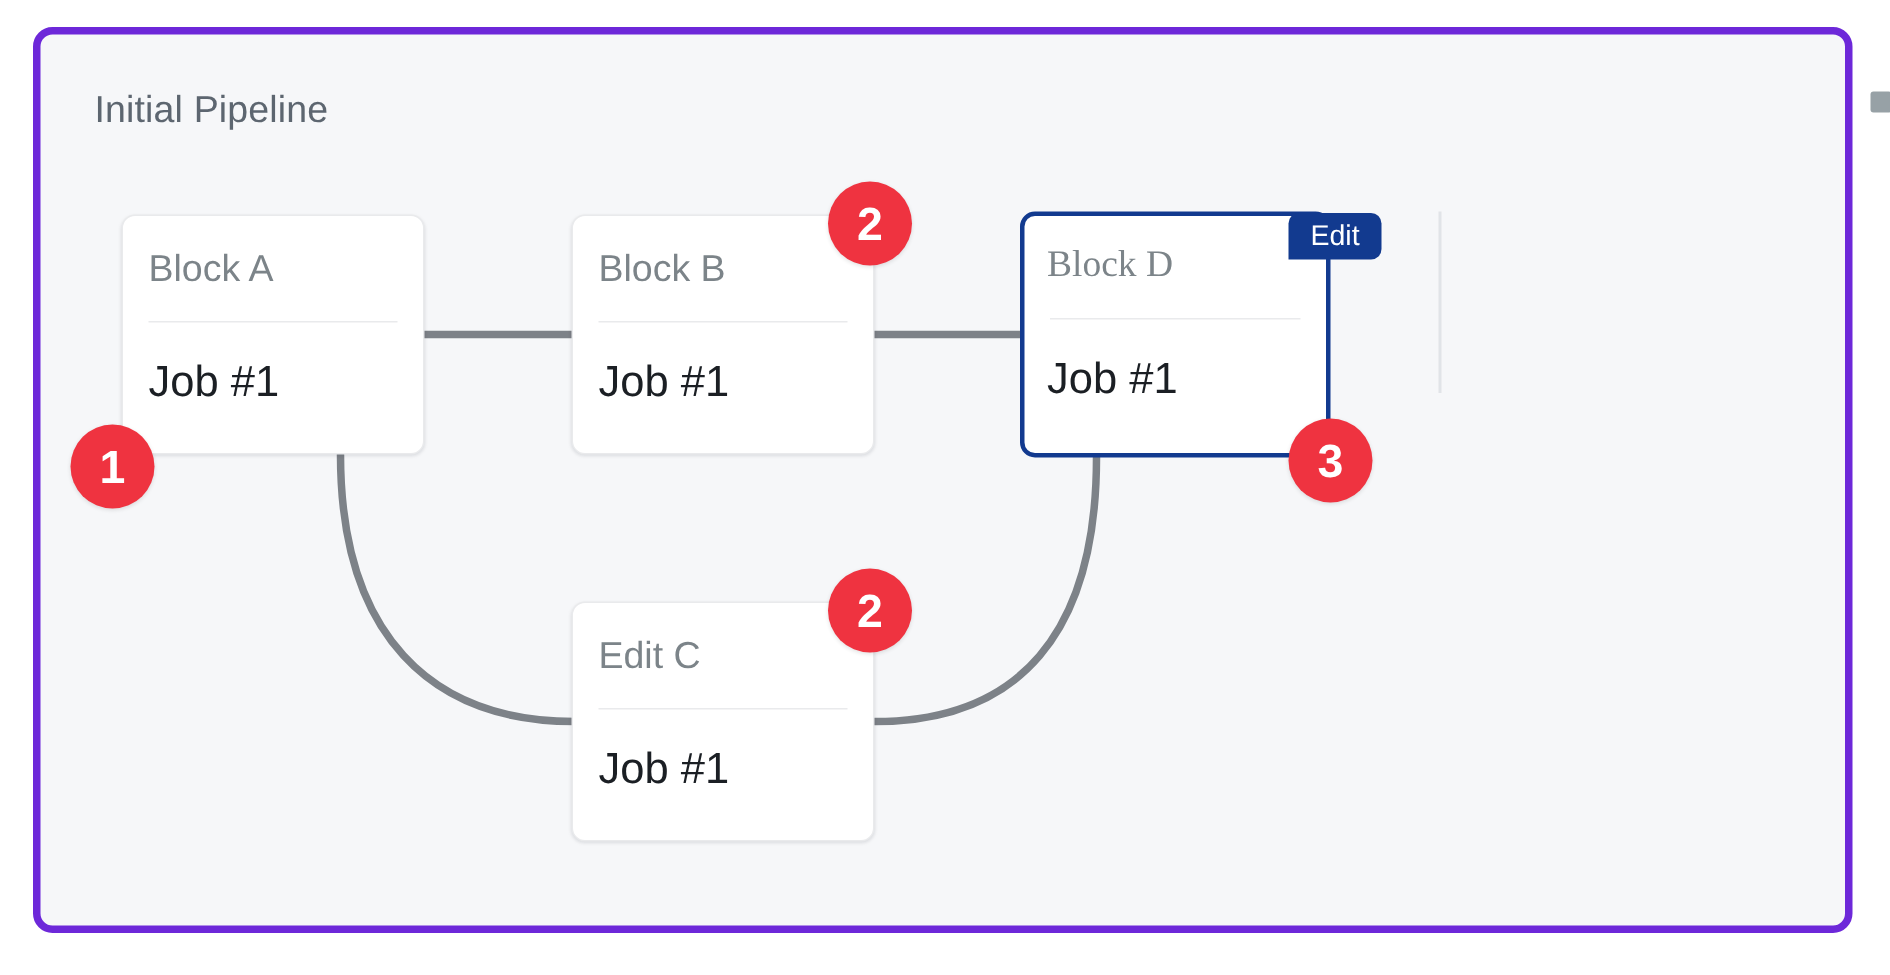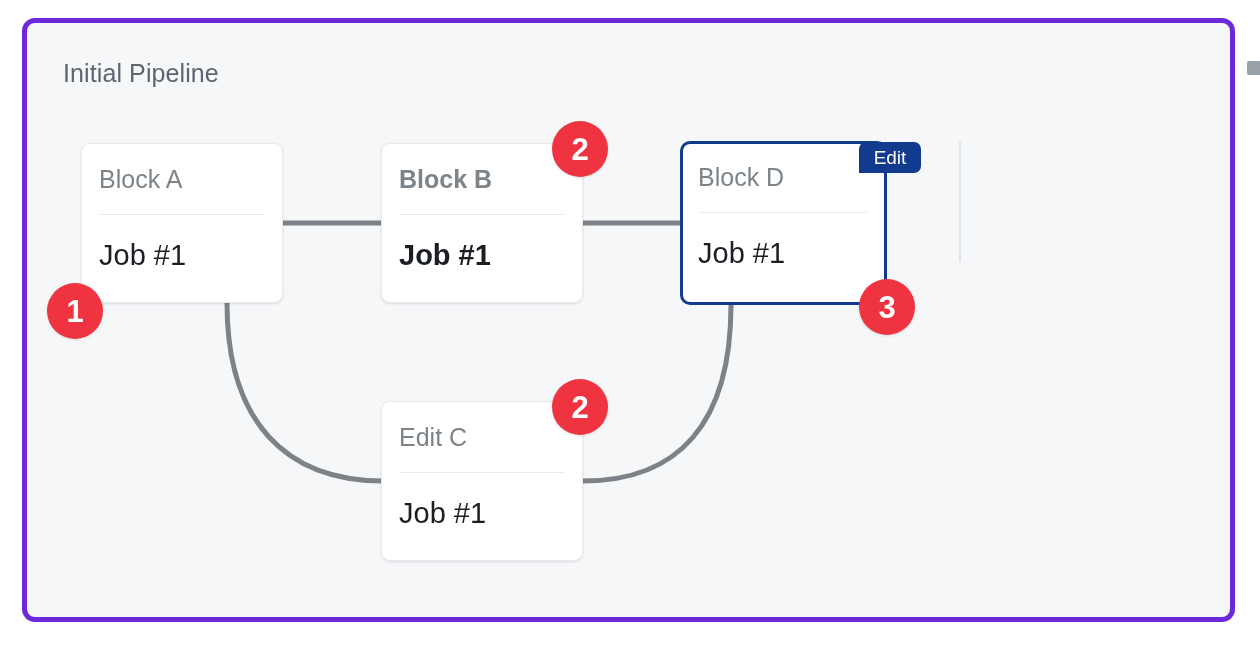--- a/index.html
+++ b/index.html
@@ -74,20 +74,21 @@
     position: absolute;
     left: 17px;
     top: 21px;
     font-size: 25px;
     color: #7c8489;
     white-space: nowrap;
   }
   .block.selected .block-title {
     left: 15px;
     top: 19px;
+    font-family: Liberation Serif, serif;
   }
   .block-divider {
     position: absolute;
     left: 17px;
     right: 17px;
     top: 70px;
     height: 1px;
     background: #e9eaec;
   }
   .block-job {
@@ -194,21 +195,21 @@
 
       <path d="M 556 458 C 652 458 704 400 704 282" fill="none" stroke="#7d8288" stroke-width="5" stroke-linecap="round"></path>
     </svg>
 
     <div class="block" style="left:54px; top:120px; width:202px; height:160px;text-align:right;">
       <div class="block-title">Block A</div>
       <div class="block-divider"></div>
       <div class="block-job">Job #1</div>
     </div>
 
-    <div class="block" style="left:354px; top:120px; width:202px; height:160px;font-weight:bold;">
+    <div class="block" style="left:354px; top:120px; width:202px; height:160px;">
       <div class="block-title">Block B</div>
       <div class="block-divider"></div>
       <div class="block-job">Job #1</div>
     </div>
 
     <div class="block" style="left:354px; top:378px; width:202px; height:160px;">
       <div class="block-title">Edit C</div>
       <div class="block-divider"></div>
       <div class="block-job">Job #1</div>
     </div>

